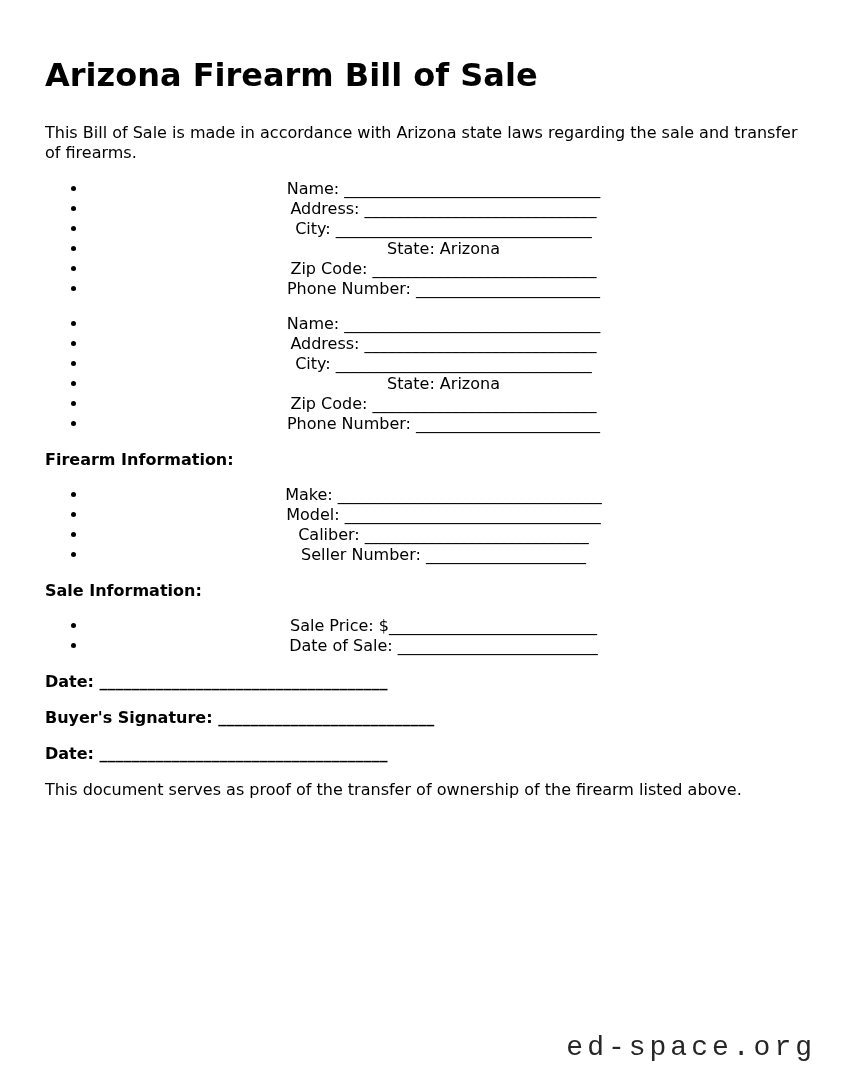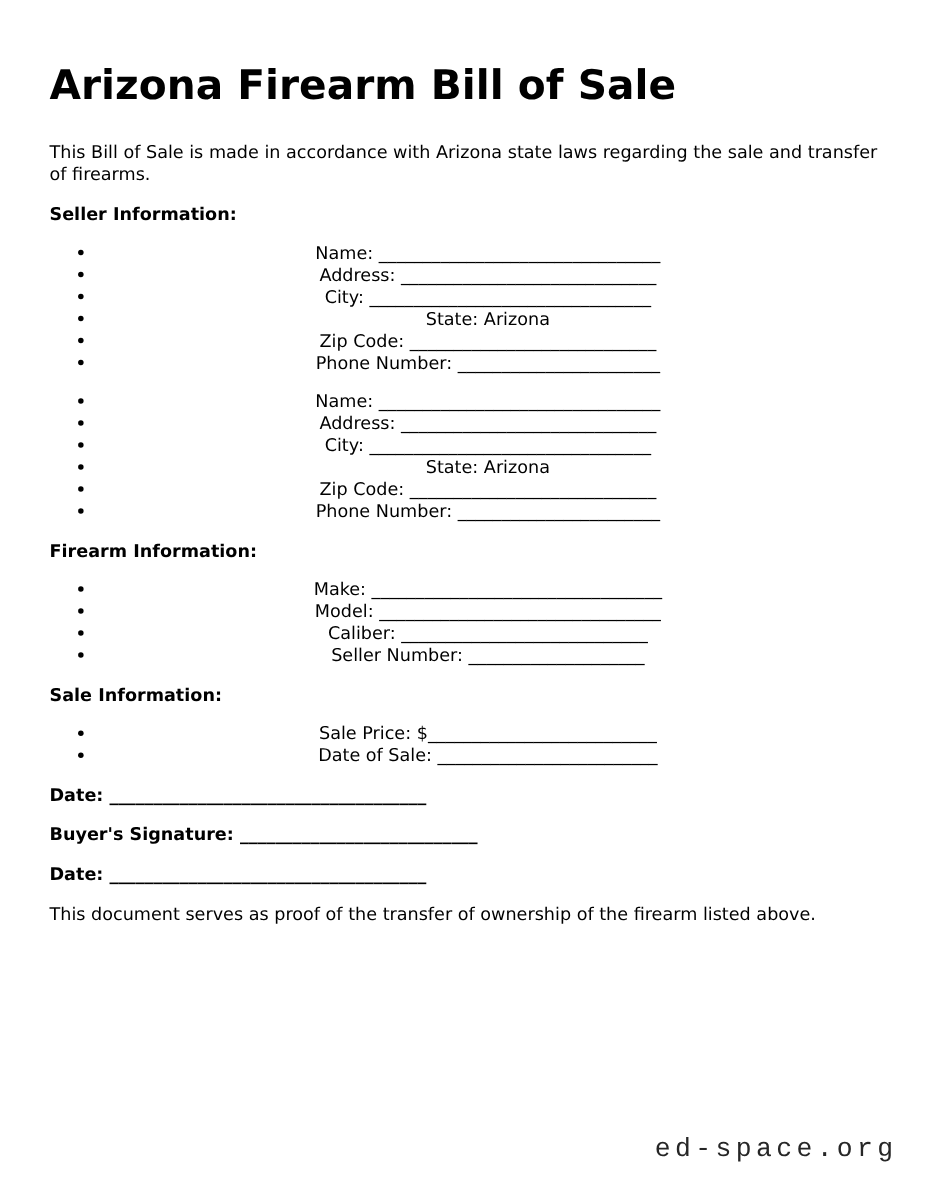--- a/index.html
+++ b/index.html
@@ -13,21 +13,21 @@
     position: relative;
     overflow: hidden;
     color: #000000;
     font-family: "DejaVu Sans", sans-serif;
     font-size: 16px;
   }
   .page {
     padding: 56px 45px 0 45px;
   }
   h1.doc-title {
-    font-size: 37px;
+    font-size: 32px;
     line-height: 1.2;
     font-weight: bold;
     margin: 0 0 29px 0;
   }
   p {
     margin: 16px 0;
     line-height: 20px;
   }
   p.sec-heading {
     font-weight: bold;
@@ -46,35 +46,34 @@
     font-weight: bold;
   }
   .blank-line {
     white-space: nowrap;
   }
   .footer-brand {
     position: absolute;
     top: 1032px;
     right: 28px;
     font-family: "Liberation Mono", monospace;
-    font-size: 24px;
+    font-size: 28px;
     letter-spacing: 4px;
     color: #262626;
   }
 </style>
 </head>
 <body>
 
 <div class="page">
 
   <h1 class="doc-title">Arizona Firearm Bill of Sale</h1>
 
   <p>This Bill of Sale is made in accordance with Arizona state laws regarding the sale and transfer of firearms.</p>
 
-  <p class="sec-heading">Seller Information:</p>
   <ul class="field-list">
     <li><span>Name: </span><span class="blank-line">________________________________</span></li>
     <li><span>Address: </span><span class="blank-line">_____________________________</span></li>
     <li><span>City: </span><span class="blank-line">________________________________</span></li>
     <li><span>State: Arizona</span><span class="blank-line"></span></li>
     <li><span>Zip Code: </span><span class="blank-line">____________________________</span></li>
     <li><span>Phone Number: </span><span class="blank-line">_______________________</span></li>
   </ul>
 
   <ul class="field-list">

